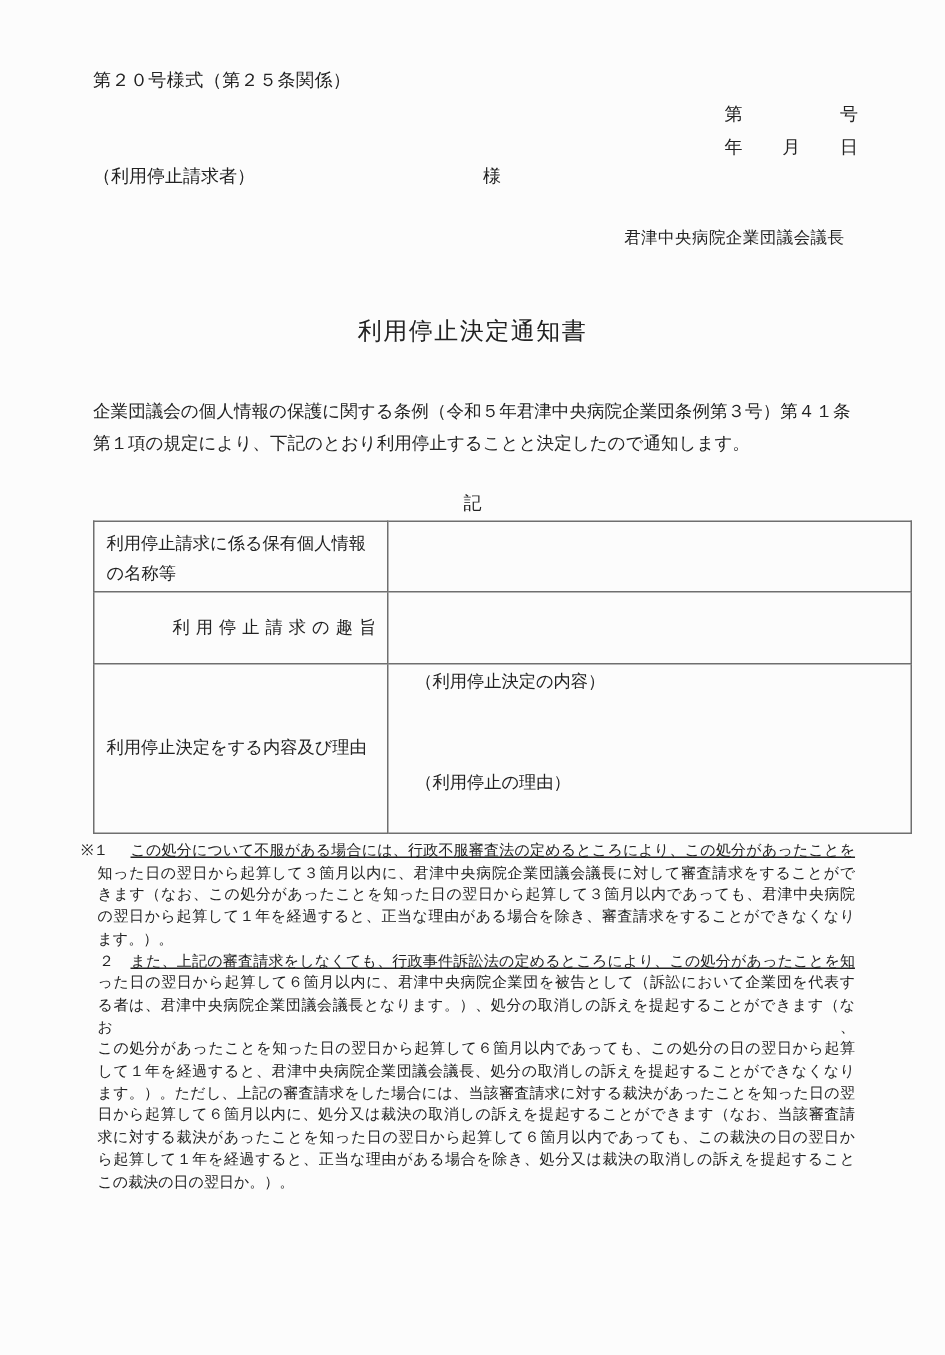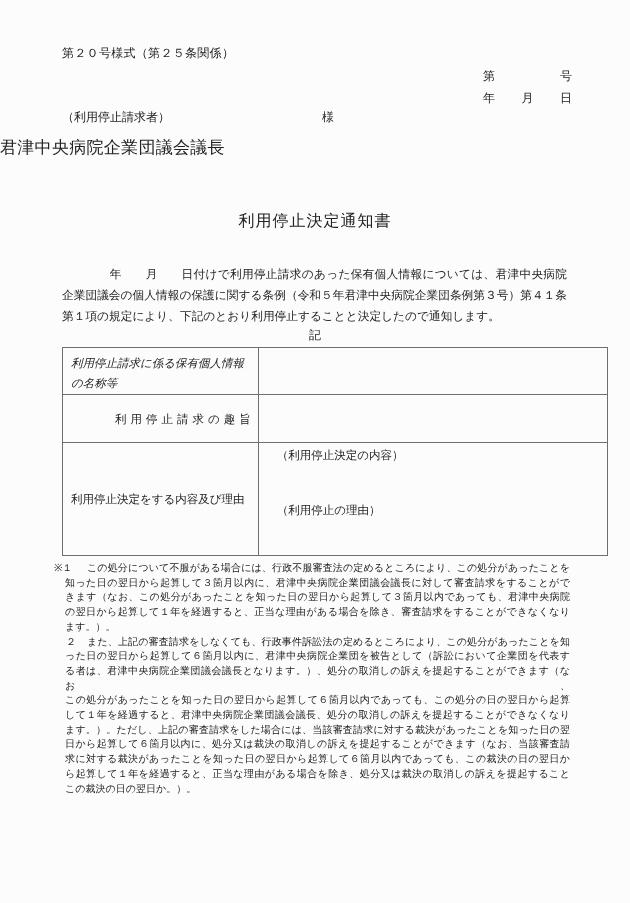--- a/index.html
+++ b/index.html
@@ -15,45 +15,45 @@
   .abs{position:absolute;}
 
   .form-number{left:62px;top:45px;font-size:12px;letter-spacing:.3px;}
 
   .docnum{left:483px;top:68px;width:89px;display:flex;justify-content:space-between;font-size:12px;}
   .dateline{left:483px;top:90px;width:89px;display:flex;justify-content:space-between;font-size:12px;}
 
   .addressee{left:62px;top:109px;width:505px;font-size:12px;}
   .honorific{position:absolute;left:260px;top:0;}
 
-  .sender{left:0;top:136px;width:563px;text-align:left;font-size:17px;letter-spacing:.3px;}
+  .sender{left:0;top:151px;width:563px;text-align:right;font-size:11px;letter-spacing:.3px;}
 
   .doc-title{left:0;top:211px;width:630px;text-align:center;font-size:16px;letter-spacing:1px;}
 
   .body-par{left:62px;top:264px;width:505px;font-size:11.7px;line-height:21px;}
   .body-par .j{text-align:justify;text-align-last:justify;}
 
   .record{left:0;top:327px;width:630px;text-align:center;font-size:12px;}
 
   .notice-table{left:62px;top:347px;border-collapse:collapse;table-layout:fixed;}
   .notice-table td{border:1px solid #6f6f6f;font-size:11.5px;overflow:hidden;}
   .col-label{width:151px;}
   .col-value{width:349px;}
   td.lbl{padding:5px 3px 0 8px;line-height:20px;vertical-align:top;}
   td.lbl-mid{padding:0 3px 0 8px;line-height:20px;vertical-align:middle;}
   .spread{letter-spacing:4px;white-space:nowrap;margin-left:44px;}
   td.val{padding:5px 6px 0 18px;vertical-align:top;line-height:15px;}
-  td.val-tall div + div{margin-top:40px;}
+  td.val-tall div + div{margin-top:52px;}
 
   .notes{left:65px;top:561px;width:505px;font-size:10px;line-height:14.7px;}
   .note{position:relative;}
   .note .marker{position:absolute;top:0;}
   .note-1 .marker{left:-11px;}
   .note-2 .marker{left:1px;}
-  .note .lines > div:first-child{text-indent:22px;}
+  .note .lines > div:first-child{text-indent:22px;text-decoration:underline;}
   .note .lines > div.j{text-align:justify;text-align-last:justify;}
 </style>
 </head>
 <body>
 
 <div class="page">
 
   <div class="abs form-number">第２０号様式（第２５条関係）</div>
 
   <div class="abs docnum">
@@ -70,34 +70,33 @@
   <div class="abs addressee">
     <span>（利用停止請求者）</span>
     <span class="honorific">様</span>
   </div>
 
   <div class="abs sender">君津中央病院企業団議会議長</div>
 
   <div class="abs doc-title">利用停止決定通知書</div>
 
   <div class="abs body-par">
-      <div class="j">　　　　年　　月　　日付けで利用停止請求のあった保有個人情報については、君津中央病院</div>
       <div class="j">企業団議会の個人情報の保護に関する条例（令和５年君津中央病院企業団条例第３号）第４１条</div>
       <div>第１項の規定により、下記のとおり利用停止することと決定したので通知します。</div>
     </div>
 
   <div class="abs record">記</div>
 
   <table class="abs notice-table">
     <colgroup>
         <col class="col-label">
         <col class="col-value">
       </colgroup>
     <tbody>
-      <tr style="height:47px;font-style:italic;">
+      <tr style="height:47px;">
         <td class="lbl">利用停止請求に係る保有個人情報の名称等</td>
         <td class="val"></td>
       </tr>
       <tr style="height:48px;">
         <td class="lbl-mid">
           <span class="spread">利用停止請求の趣旨</span>
         </td>
         <td class="val"></td>
       </tr>
       <tr style="height:113px;">

